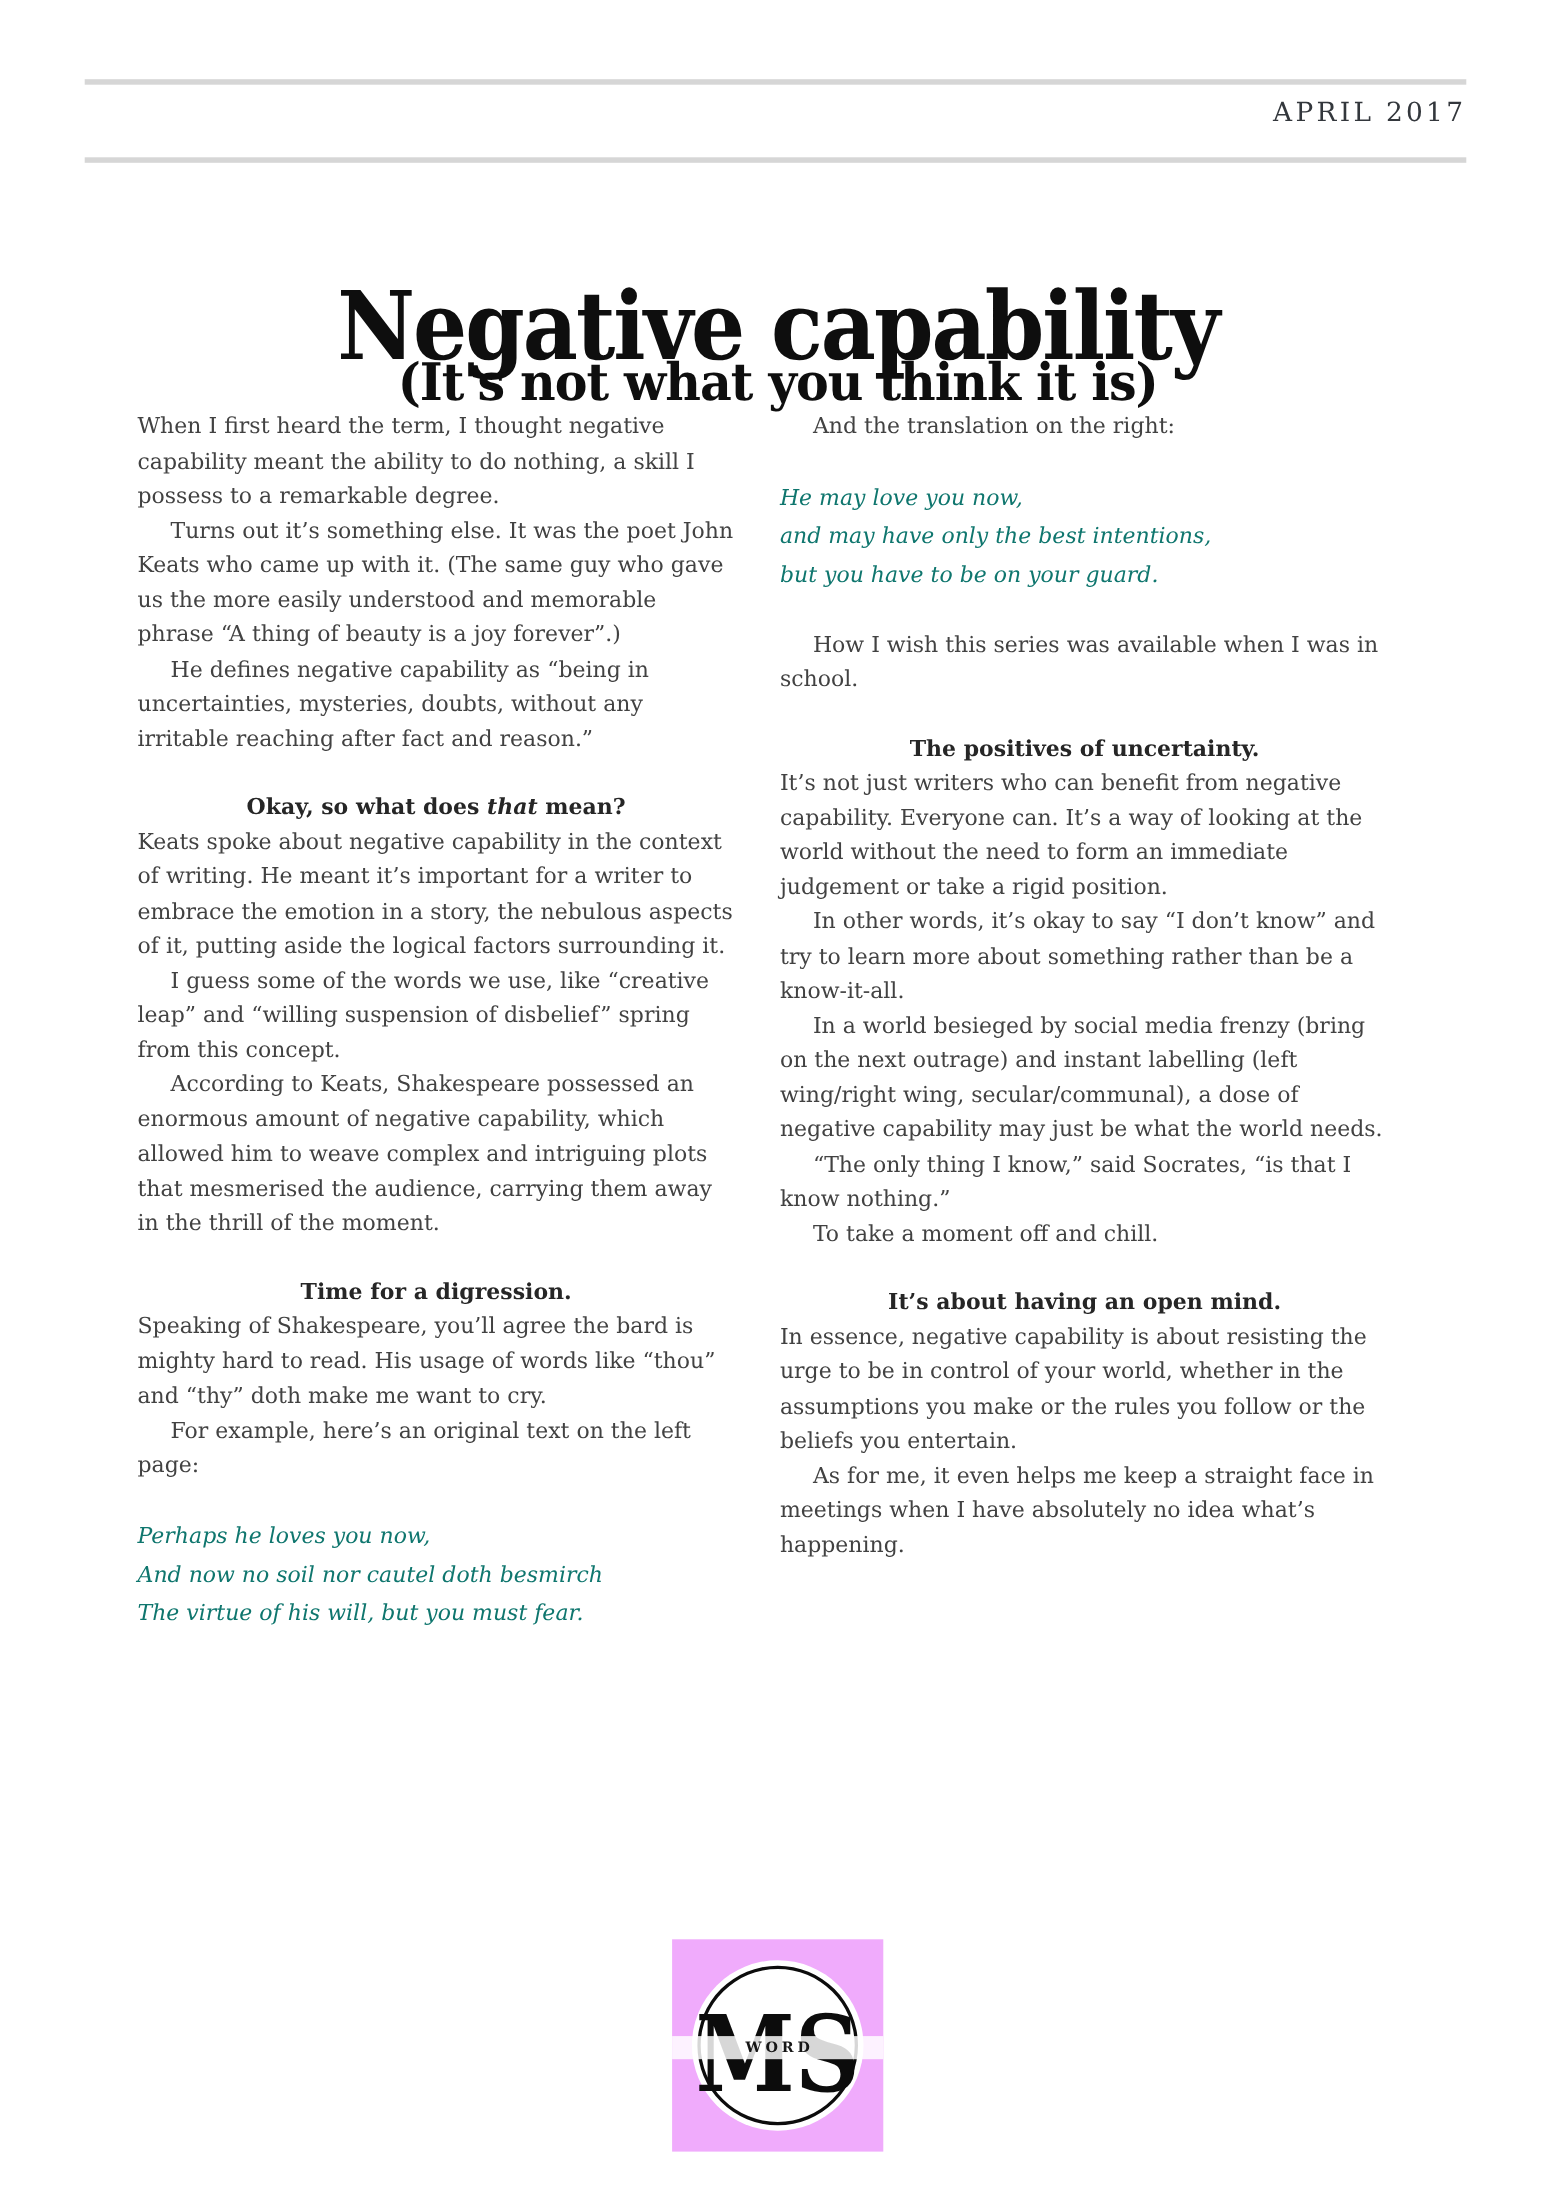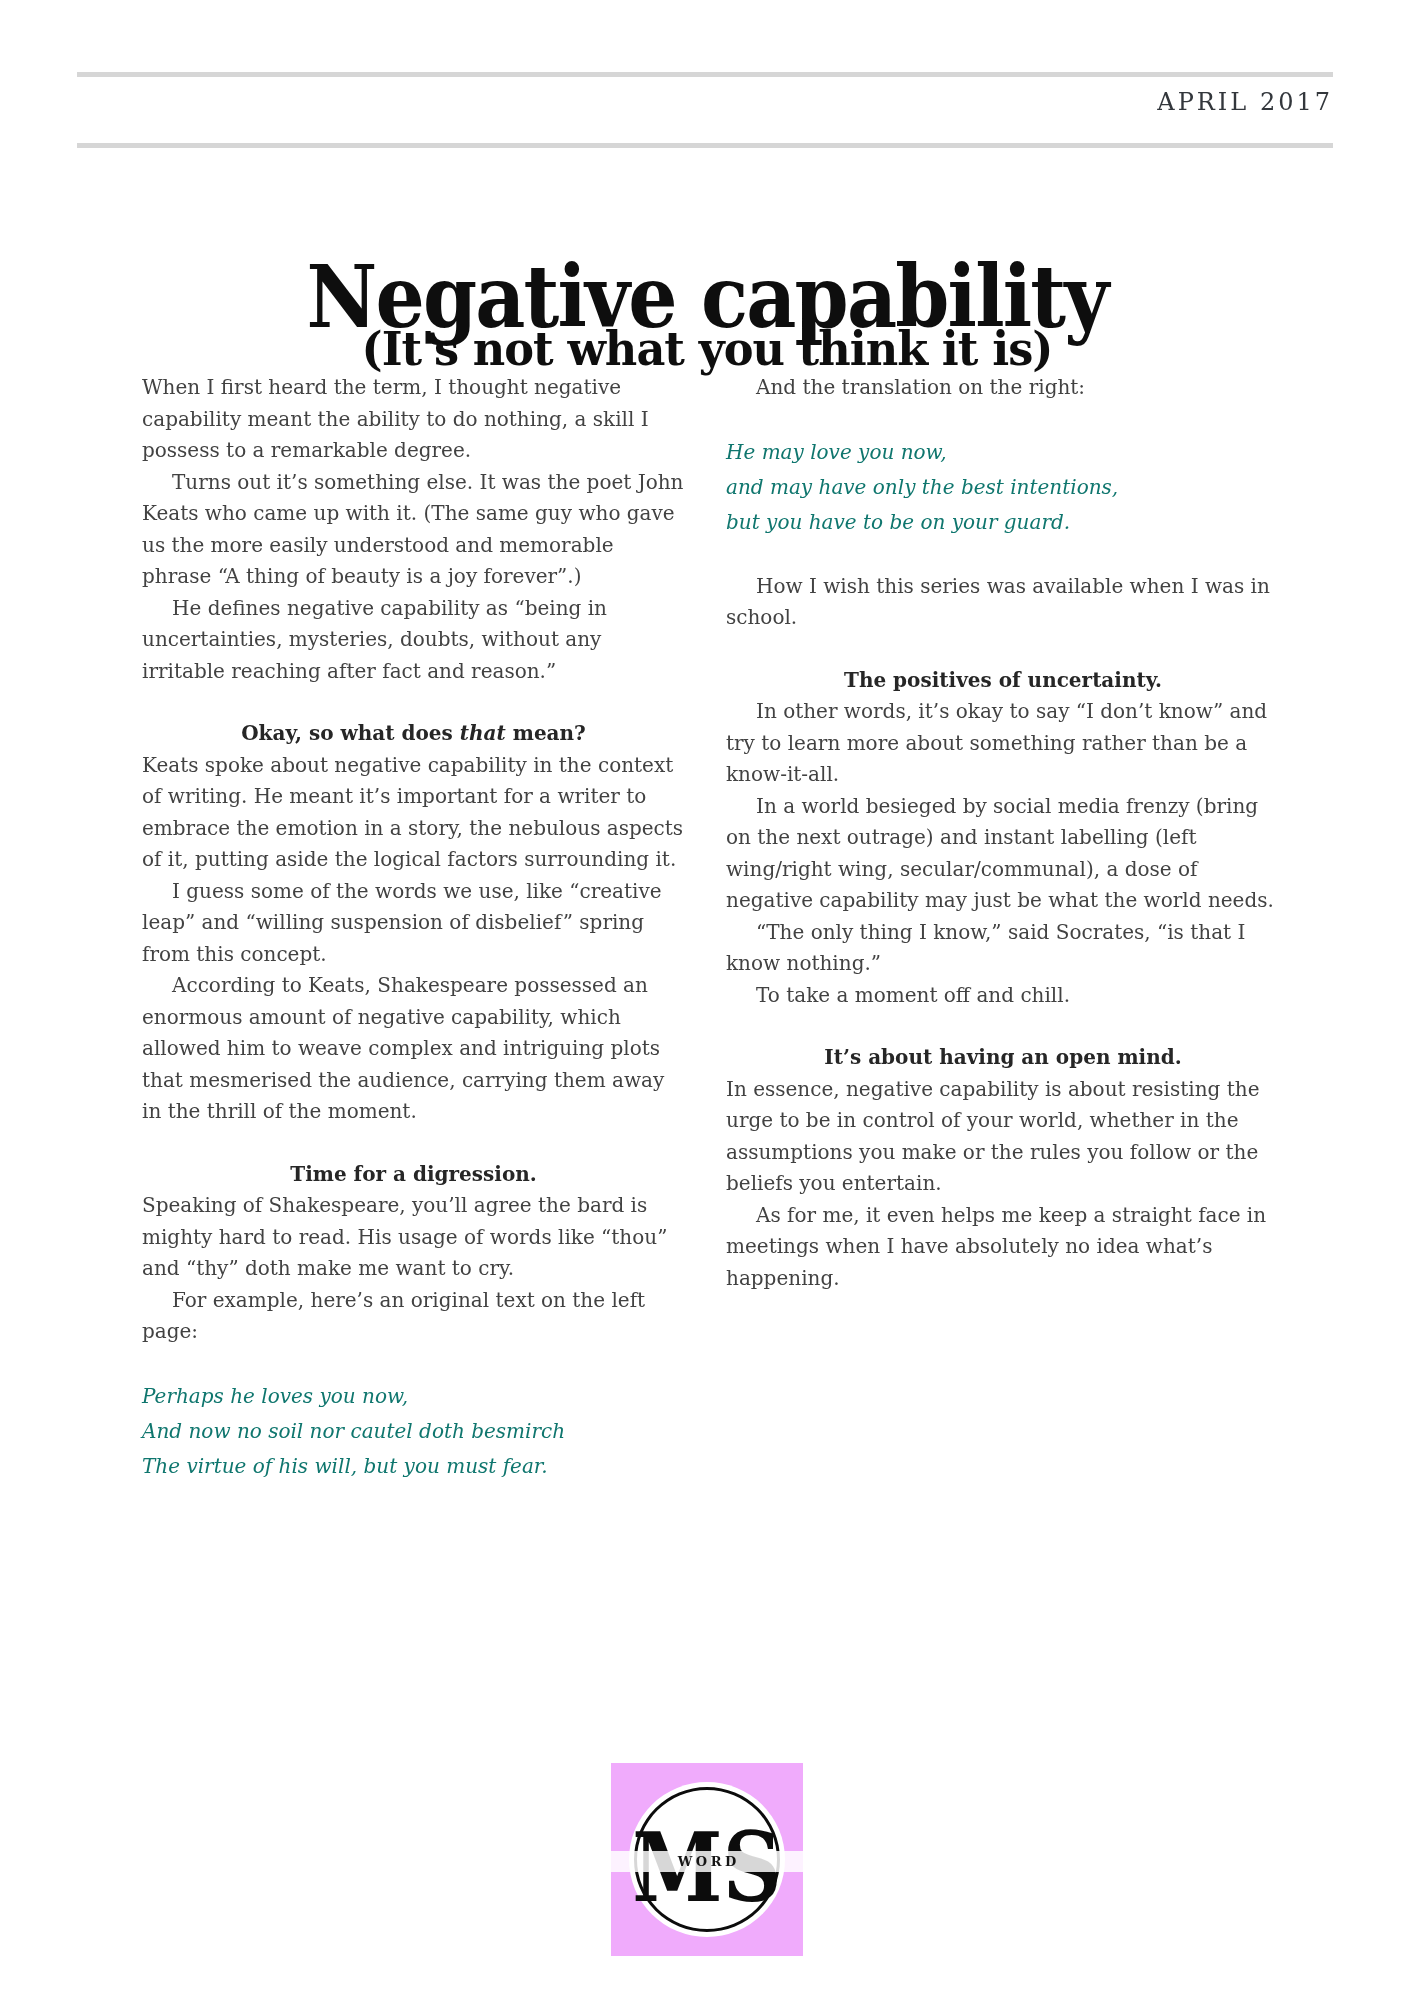--- a/index.html
+++ b/index.html
@@ -15,21 +15,21 @@
 
   
   .article-title{position:absolute;top:196px;left:0;width:100%;text-align:center;
                  font-weight:700;font-size:86px;line-height:1;letter-spacing:-2px;
                  color:#0e0e0e;transform:scaleX(.9);transform-origin:50% 50%;}
   .article-subtitle{position:absolute;top:286px;left:0;width:100%;text-align:center;
                     font-weight:700;font-size:47px;line-height:1;letter-spacing:-1px;
                     color:#0e0e0e;transform:scaleX(.95);transform-origin:50% 50%;}
 
   
-  .columns{position:absolute;left:142px;top:372px;width:1138px;display:flex;gap:41px;}
+  .columns{position:absolute;left:125px;top:372px;width:1138px;display:flex;gap:41px;}
   .col{font-size:20px;line-height:31.5px;color:#424242;}
   .col-left{width:543px;}
   .col-right{width:554px;}
   .col p{margin:0;}
   .col p.indent{text-indent:30px;}
   .section-heading{margin:31px 0 0 0;font-size:20px;line-height:31.5px;font-weight:700;
                    text-align:center;color:#262626;}
   .section-heading em{font-style:italic;font-weight:700;}
   .verse{margin-top:31px;font-style:italic;line-height:35px;color:#0f766e;}
   .gap-before{margin-top:31px !important;}
@@ -81,20 +81,21 @@
 
     <div class="col col-right">
       <p class="indent">And the translation on the right:</p>
       <div class="verse">
         <div>He may love you now,</div>
         <div>and may have only the best intentions,</div>
         <div>but you have to be on your guard.</div>
       </div>
       <p class="indent gap-before">How I wish this series was available when I was in school.</p>
       <h3 class="section-heading">The positives of uncertainty.</h3>
+      <p>It’s not just writers who can benefit from negative capability. Everyone can. It’s a way of looking at the world without the need to form an immediate judgement or take a rigid position.</p>
       <p class="indent">In other words, it’s okay to say “I don’t know” and try to learn more about something rather than be a know-it-all.</p>
       <p class="indent">In a world besieged by social media frenzy (bring on the next outrage) and instant labelling (left wing/right wing, secular/communal), a dose of negative capability may just be what the world needs.</p>
       <p class="indent">“The only thing I know,” said Socrates, “is that I know nothing.”</p>
       <p class="indent">To take a moment off and chill.</p>
       <h3 class="section-heading">It’s about having an open mind.</h3>
       <p>In essence, negative capability is about resisting the urge to be in control of your world, whether in the assumptions you make or the rules you follow or the beliefs you entertain.</p>
       <p class="indent">As for me, it even helps me keep a straight face in meetings when I have absolutely no idea what’s happening.</p>
     </div>
 
   </div>

